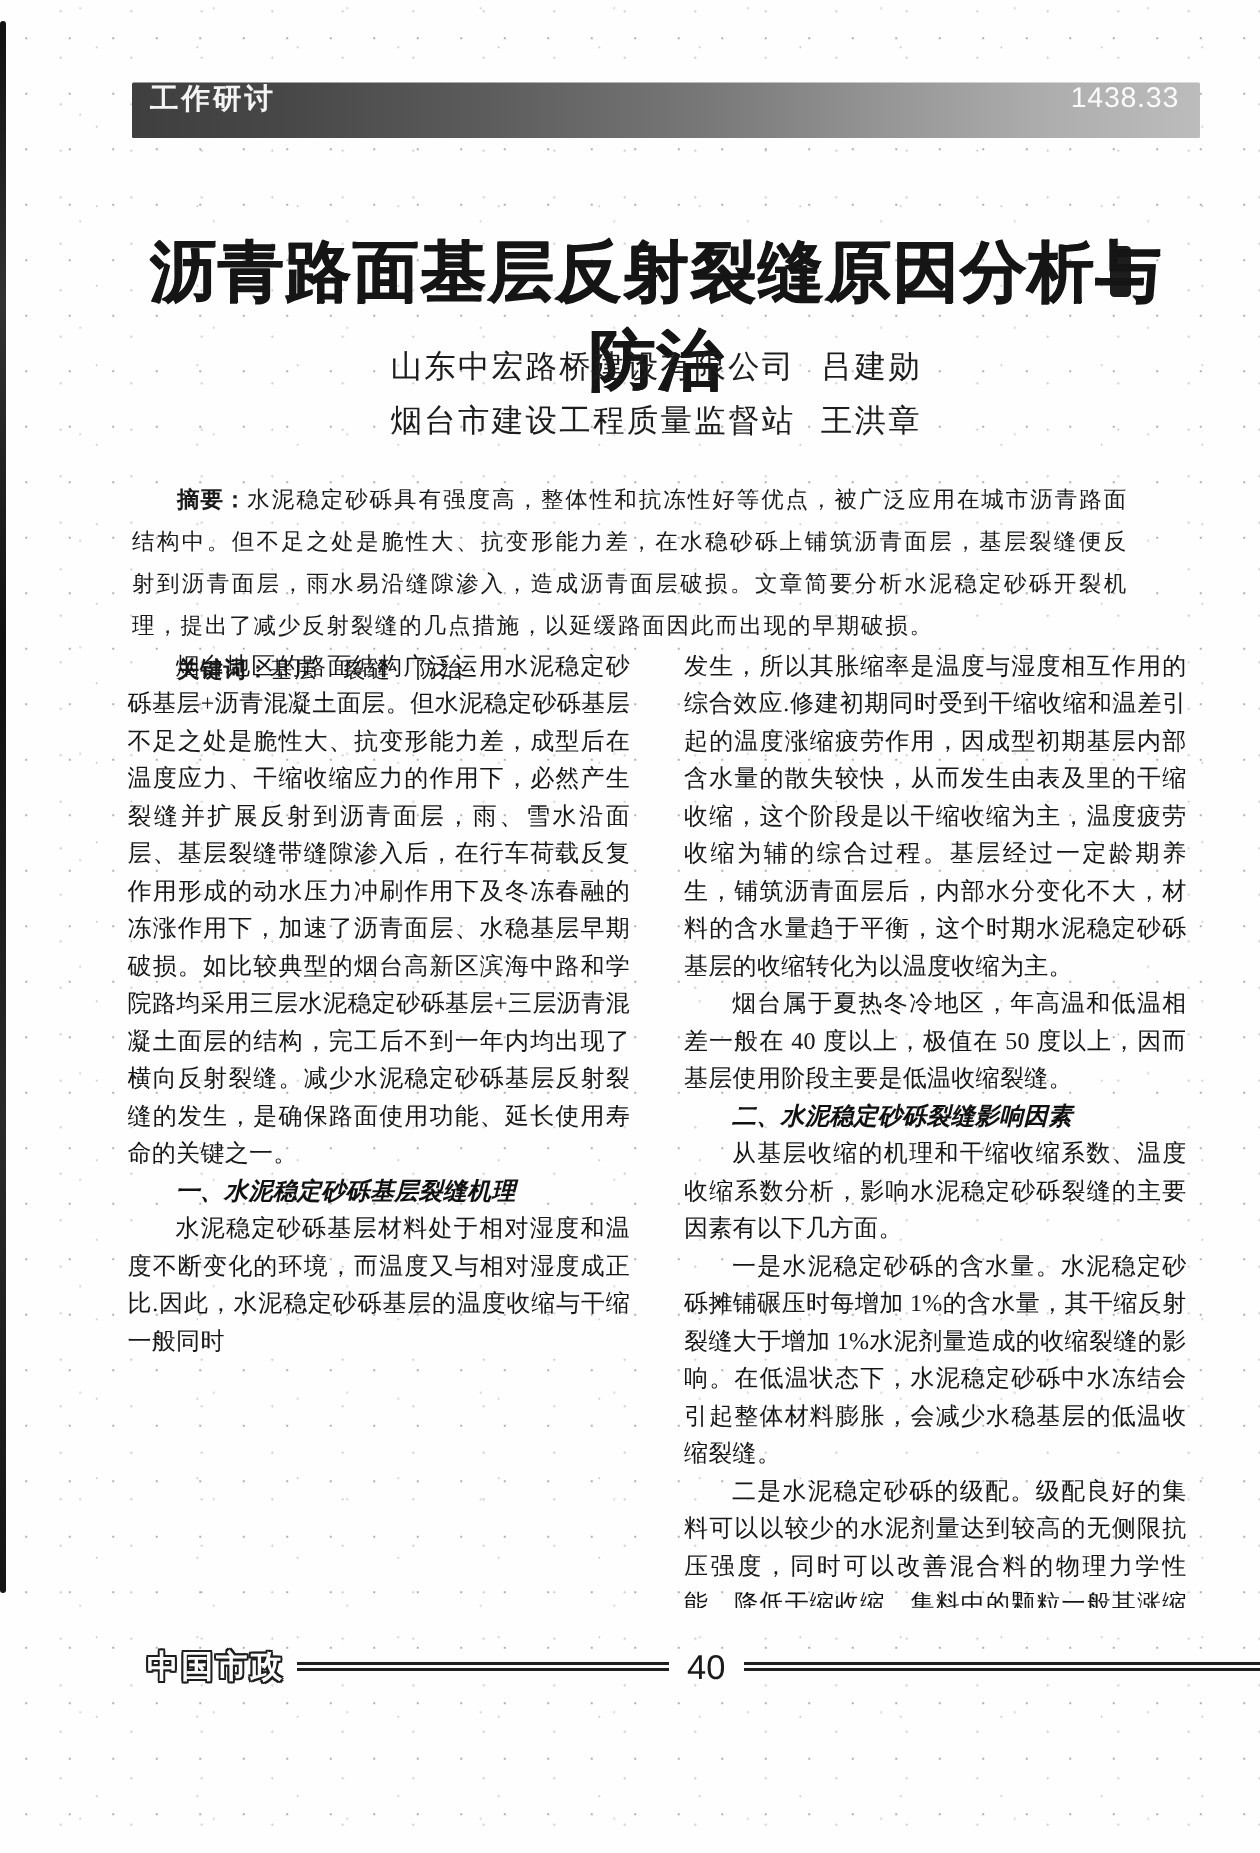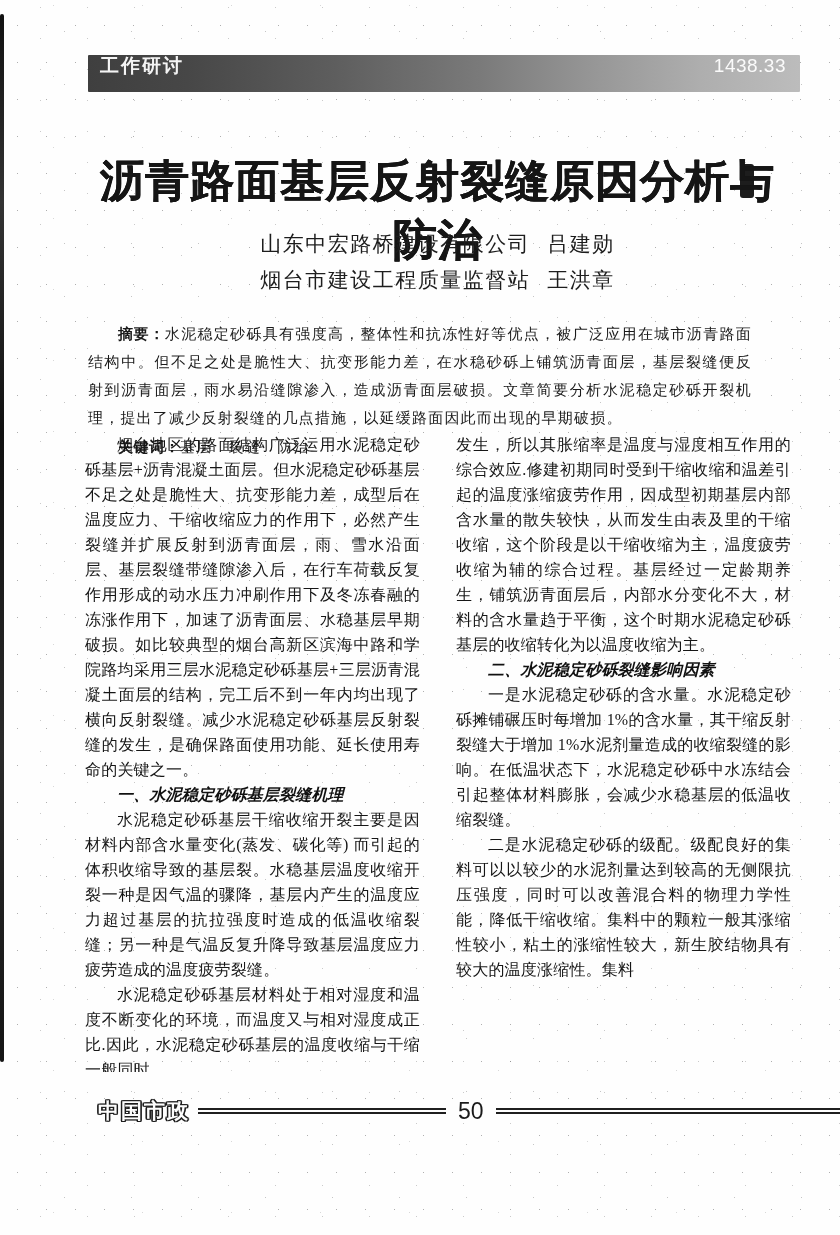--- a/index.html
+++ b/index.html
@@ -186,31 +186,32 @@
 
   <div class="abstract-block">
     <p><span class="lead-label">摘要：</span><span>水泥稳定砂砾具有强度高，整体性和抗冻性好等优点，被广泛应用在城市沥青路面结构中。但不足之处是脆性大、抗变形能力差，在水稳砂砾上铺筑沥青面层，基层裂缝便反射到沥青面层，雨水易沿缝隙渗入，造成沥青面层破损。文章简要分析水泥稳定砂砾开裂机理，提出了减少反射裂缝的几点措施，以延缓路面因此而出现的早期破损。</span></p>
     <p class="keywords-line"><span class="lead-label">关键词：</span><span>基层　裂缝　防治</span></p>
   </div>
 
   <div class="columns">
     <div class="column" id="col-left">
         <p class="paragraph indent">烟台地区的路面结构广泛运用水泥稳定砂砾基层+沥青混凝土面层。但水泥稳定砂砾基层不足之处是脆性大、抗变形能力差，成型后在温度应力、干缩收缩应力的作用下，必然产生裂缝并扩展反射到沥青面层，雨、雪水沿面层、基层裂缝带缝隙渗入后，在行车荷载反复作用形成的动水压力冲刷作用下及冬冻春融的冻涨作用下，加速了沥青面层、水稳基层早期破损。如比较典型的烟台高新区滨海中路和学院路均采用三层水泥稳定砂砾基层+三层沥青混凝土面层的结构，完工后不到一年内均出现了横向反射裂缝。减少水泥稳定砂砾基层反射裂缝的发生，是确保路面使用功能、延长使用寿命的关键之一。</p>
         <p class="heading indent">一、水泥稳定砂砾基层裂缝机理</p>
-        <p class="paragraph indent">水泥稳定砂砾基层干缩收缩开裂主要是因材料内部含水量变化(蒸发、碳化等) 而引起的体积收缩导致的基层裂。水稳基层温度收缩开裂一种是因气温的骤降，基层内产生的温度应力超过基层的抗拉强度时造成的低温收缩裂缝；另一种是气温反复升降导致基层温度应力疲劳造成的温度疲劳裂缝。</p>
         <p class="paragraph indent">水泥稳定砂砾基层材料处于相对湿度和温度不断变化的环境，而温度又与相对湿度成正比.因此，水泥稳定砂砾基层的温度收缩与干缩一般同时</p>
       </div>
     <div class="column" id="col-right">
         <p class="paragraph">发生，所以其胀缩率是温度与湿度相互作用的综合效应.修建初期同时受到干缩收缩和温差引起的温度涨缩疲劳作用，因成型初期基层内部含水量的散失较快，从而发生由表及里的干缩收缩，这个阶段是以干缩收缩为主，温度疲劳收缩为辅的综合过程。基层经过一定龄期养生，铺筑沥青面层后，内部水分变化不大，材料的含水量趋于平衡，这个时期水泥稳定砂砾基层的收缩转化为以温度收缩为主。</p>
+        <p class="paragraph indent">烟台属于夏热冬冷地区，年高温和低温相差一般在 40 度以上，极值在 50 度以上，因而基层使用阶段主要是低温收缩裂缝。</p>
         <p class="heading indent">二、水泥稳定砂砾裂缝影响因素</p>
+        <p class="paragraph indent">从基层收缩的机理和干缩收缩系数、温度收缩系数分析，影响水泥稳定砂砾裂缝的主要因素有以下几方面。</p>
         <p class="paragraph indent">一是水泥稳定砂砾的含水量。水泥稳定砂砾摊铺碾压时每增加 1%的含水量，其干缩反射裂缝大于增加 1%水泥剂量造成的收缩裂缝的影响。在低温状态下，水泥稳定砂砾中水冻结会引起整体材料膨胀，会减少水稳基层的低温收缩裂缝。</p>
         <p class="paragraph indent">二是水泥稳定砂砾的级配。级配良好的集料可以以较少的水泥剂量达到较高的无侧限抗压强度，同时可以改善混合料的物理力学性能，降低干缩收缩。集料中的颗粒一般其涨缩性较小，粘土的涨缩性较大，新生胶结物具有较大的温度涨缩性。集料</p>
       </div>
   </div>
 
   <div class="footer">
     <span class="journal-logo">中国市政</span>
     <div class="double-rule rule-1"></div>
-    <span class="page-number">50</span>
+    <span class="page-number">40</span>
     <div class="double-rule rule-2"></div>
   </div>
 
 </div>
 
 </body></html>

